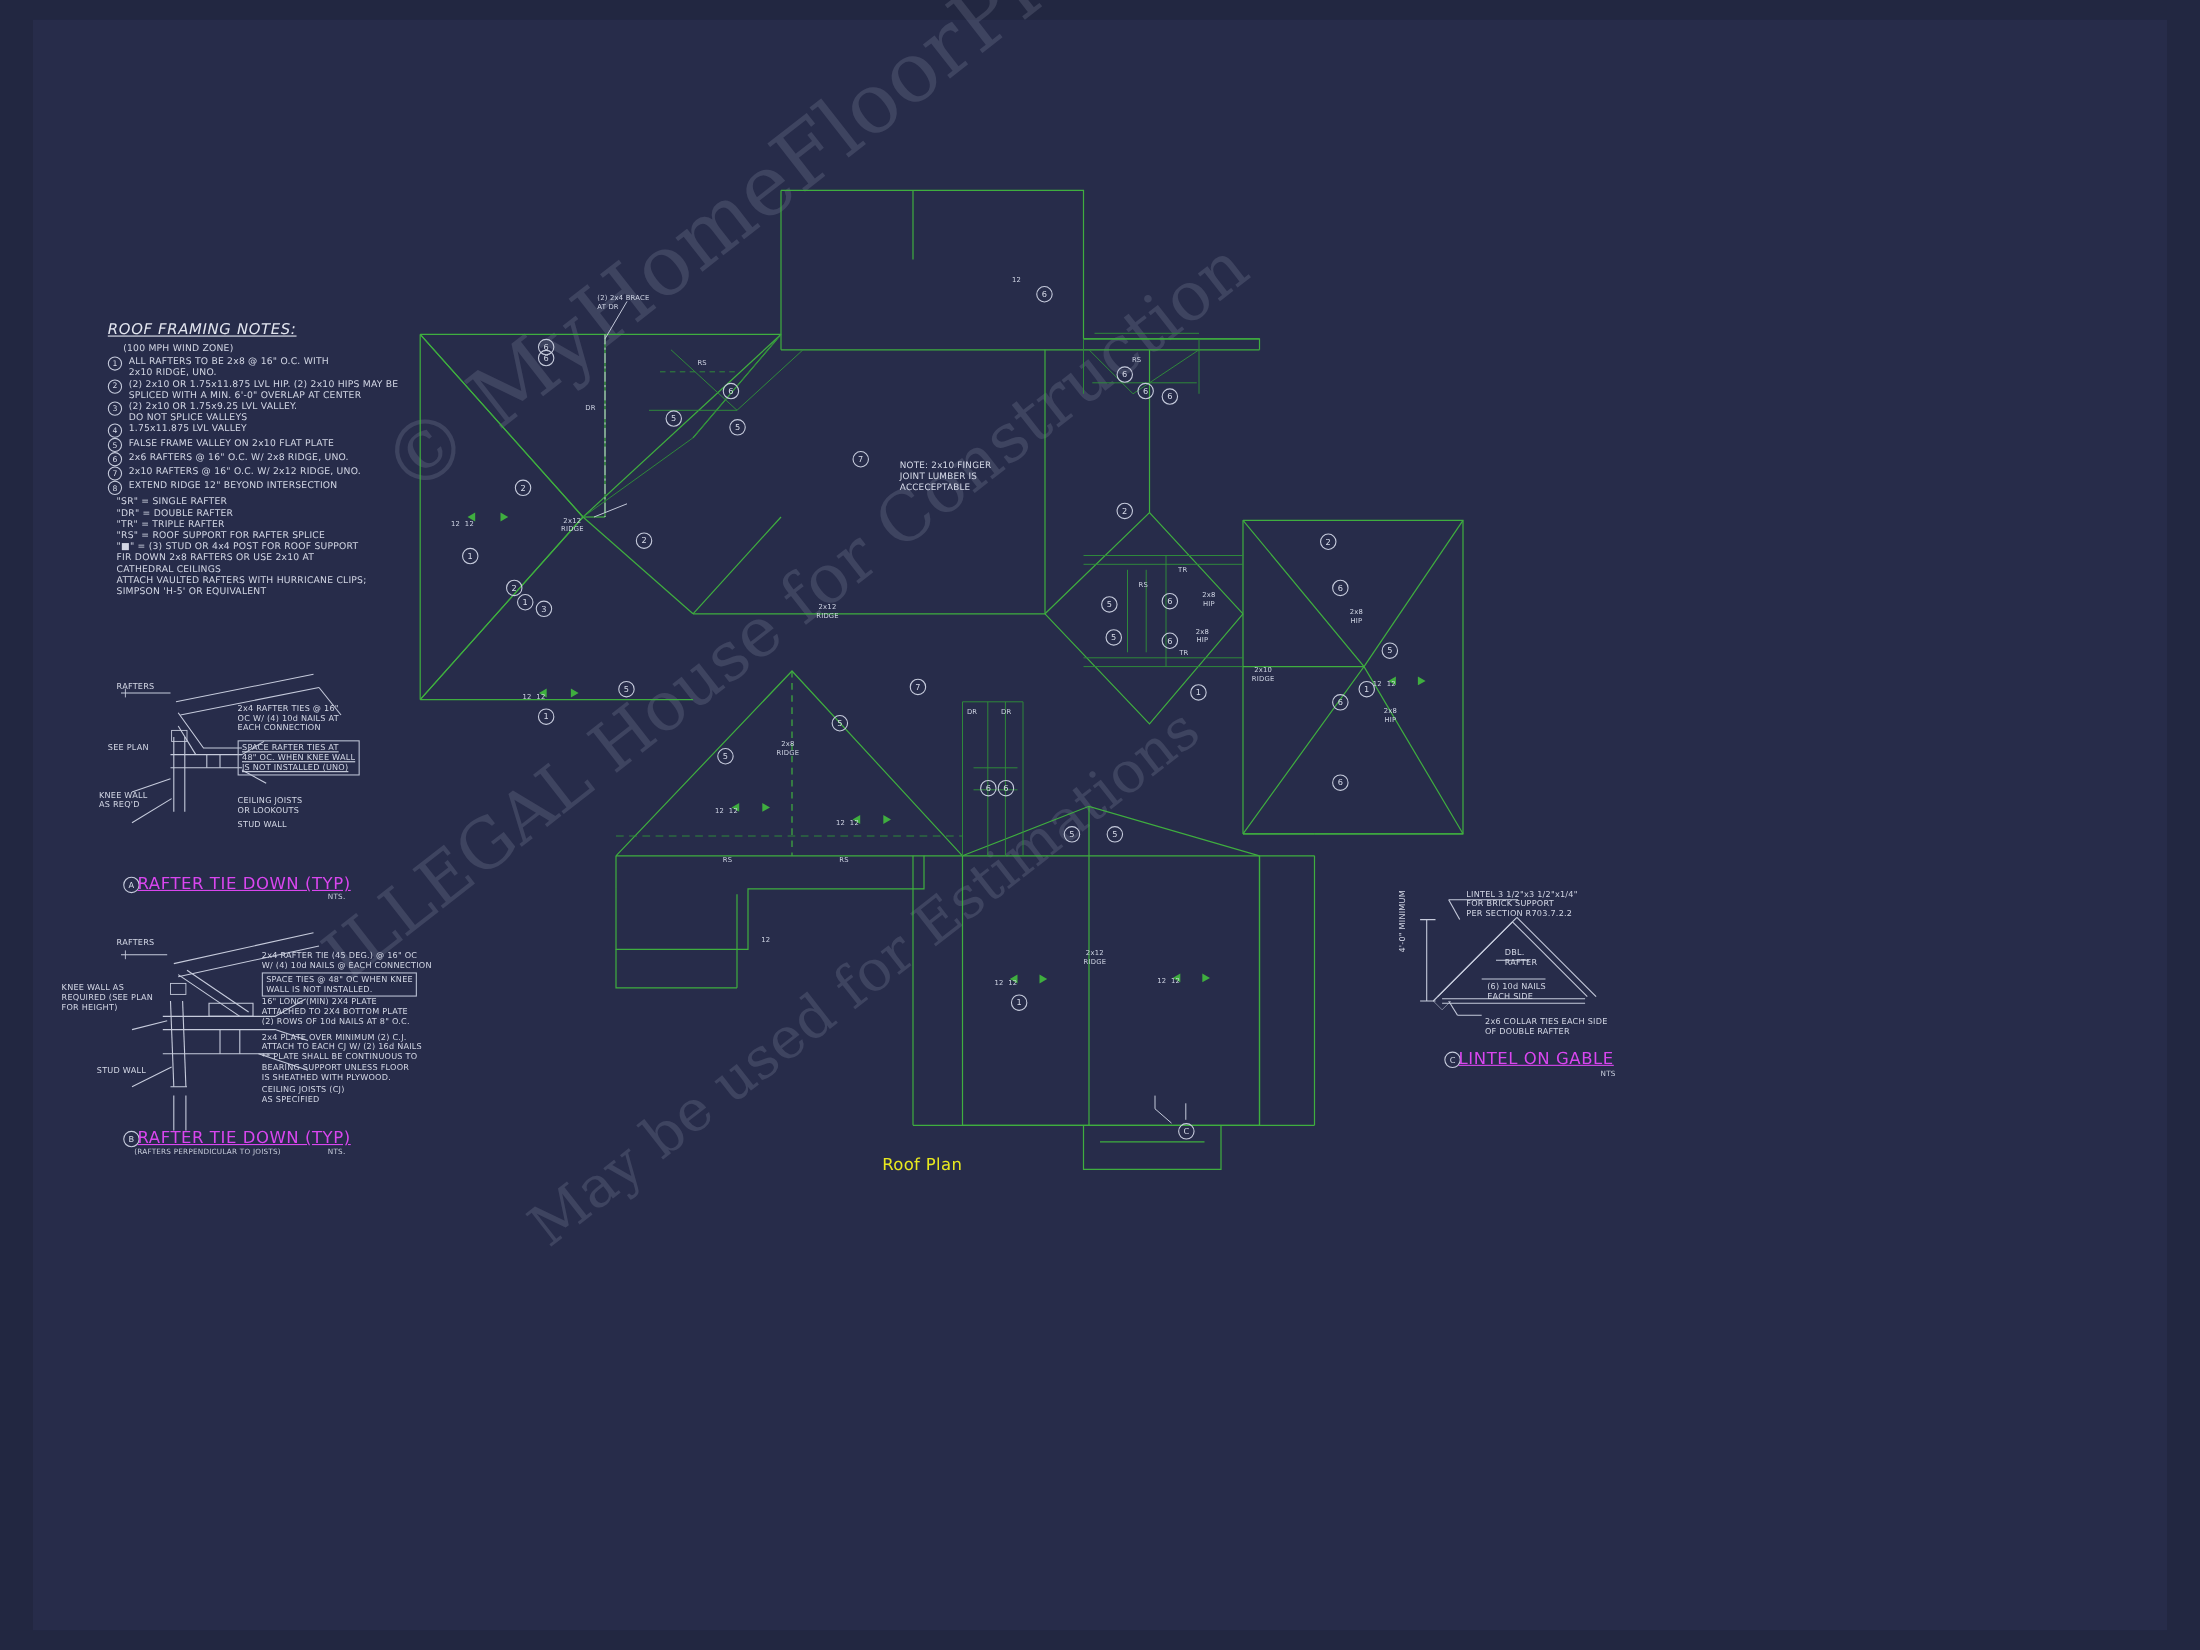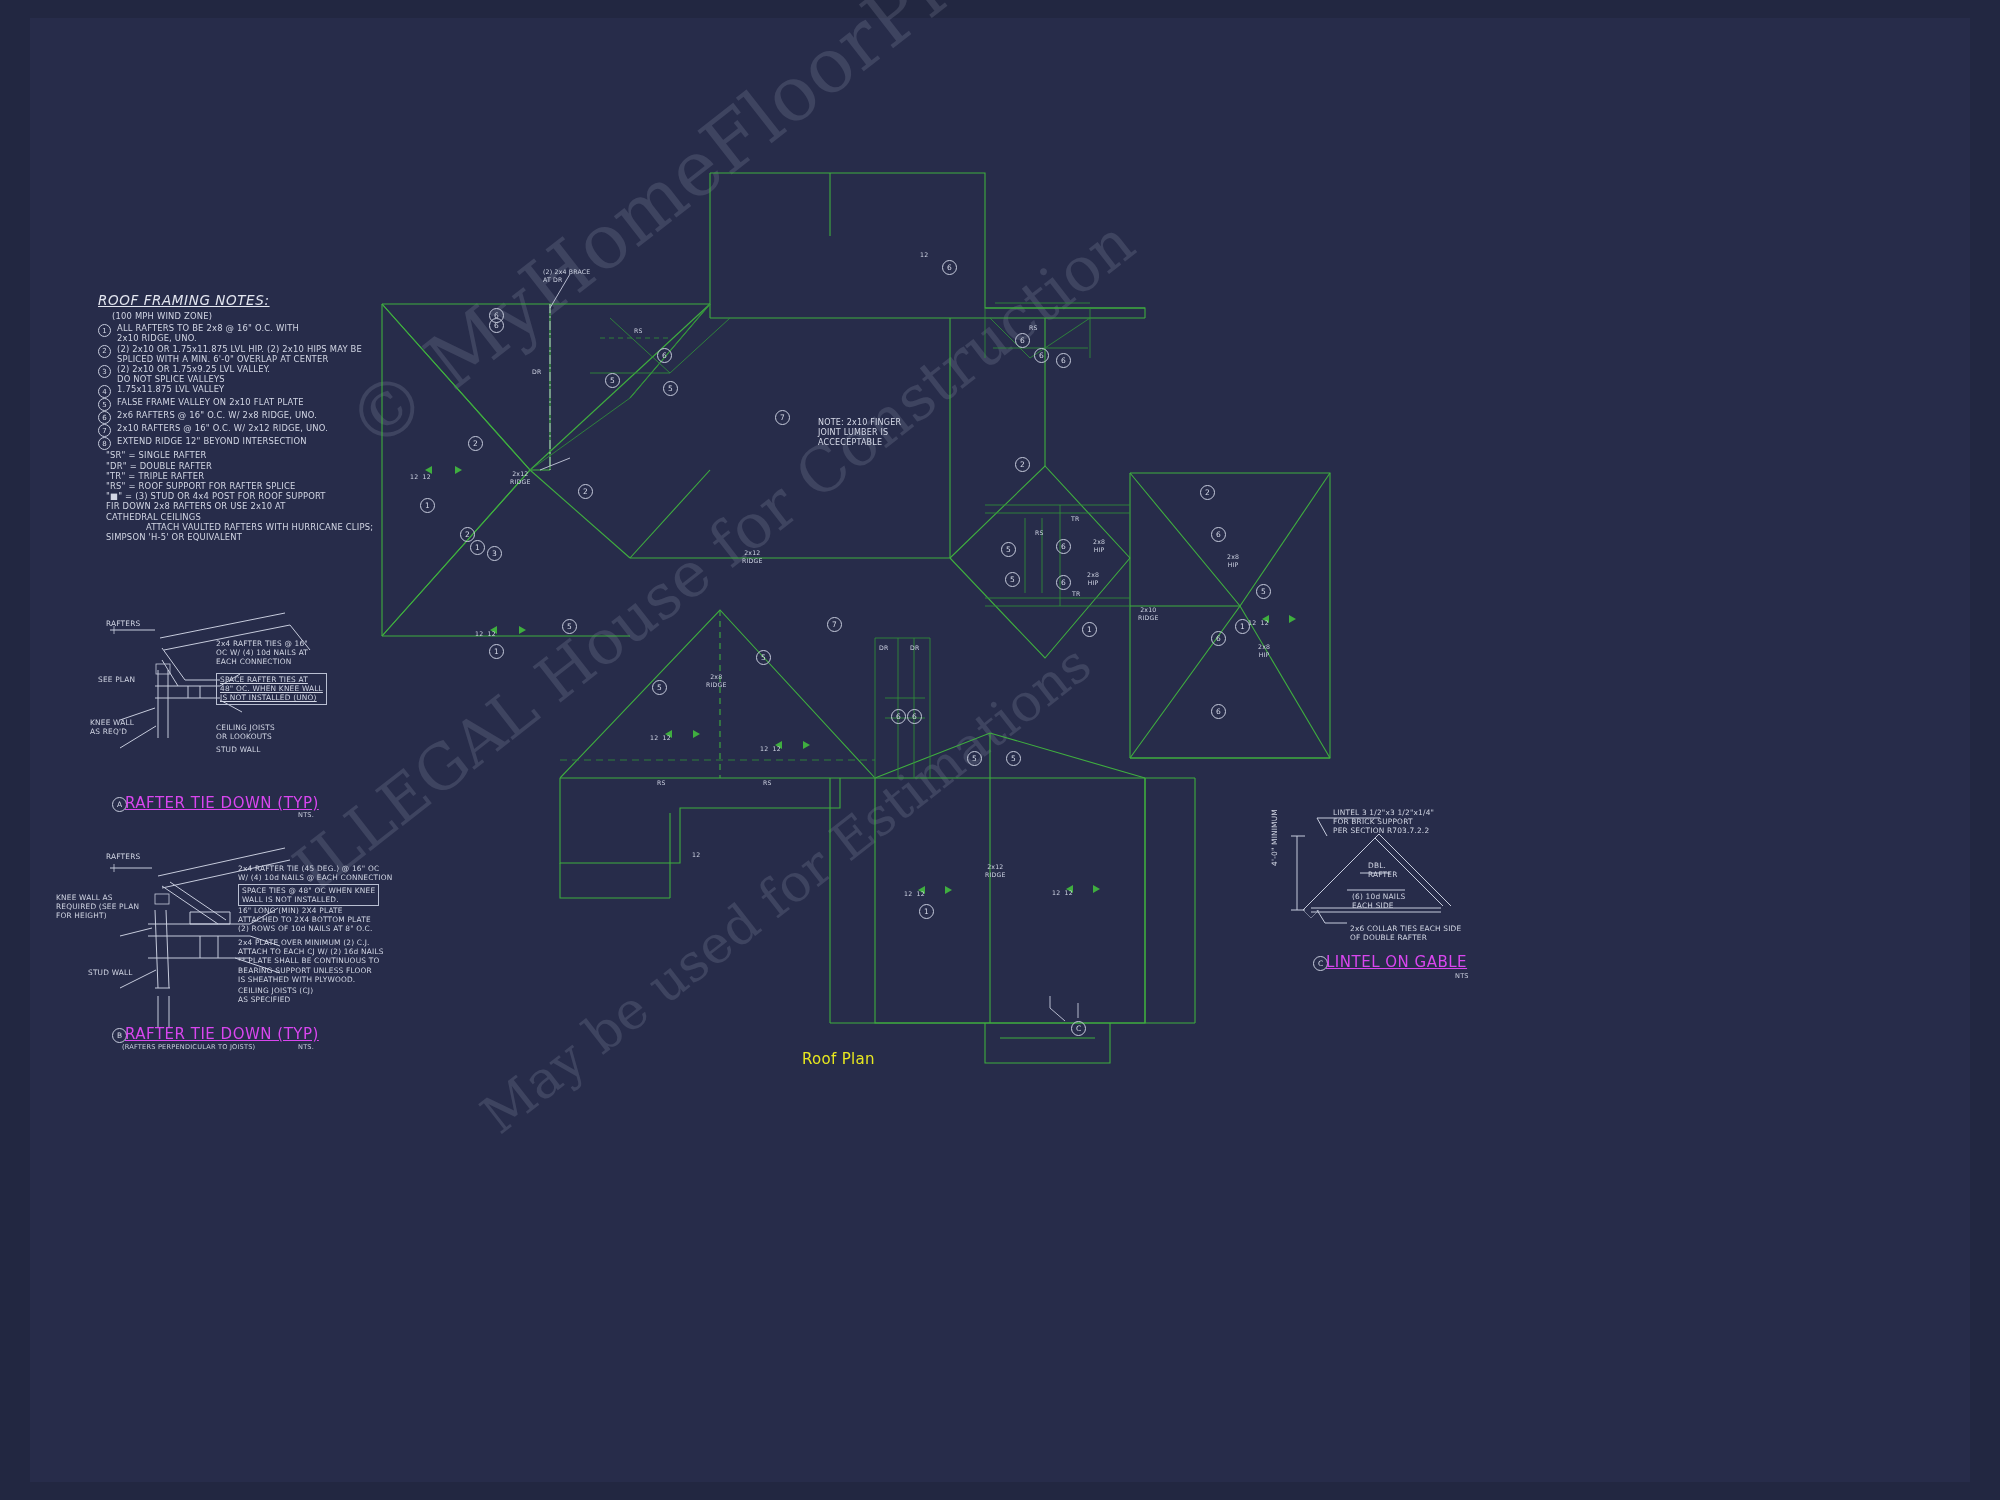--- a/index.html
+++ b/index.html
@@ -189,21 +189,21 @@
           </div>
         </div>
     <div id="notes-legend" style="position:relative;margin-top:1px;margin-left:8px;">
           <div class="txt n-line" style="position: relative;">"SR" = SINGLE RAFTER</div>
           <div class="txt n-line" style="position: relative;">"DR" = DOUBLE RAFTER</div>
           <div class="txt n-line" style="position: relative;">"TR" = TRIPLE RAFTER</div>
           <div class="txt n-line" style="position: relative;">"RS" = ROOF SUPPORT FOR RAFTER SPLICE</div>
           <div class="txt n-line" style="position: relative;">"■" = (3) STUD OR 4x4 POST FOR ROOF SUPPORT</div>
           <div class="txt n-line" style="position: relative;">FIR DOWN 2x8 RAFTERS OR USE 2x10 AT</div>
           <div class="txt n-line" style="position: relative;">CATHEDRAL CEILINGS</div>
-          <div class="txt n-line" style="position: relative; margin-left: 40px;">ATTACH VAULTED RAFTERS WITH HURRICANE CLIPS;</div>
+          <div class="txt n-line" style="position: relative;">ATTACH VAULTED RAFTERS WITH HURRICANE CLIPS;</div>
           <div class="txt n-line" style="position: relative;">SIMPSON 'H-5' OR EQUIVALENT</div>
         </div>
   </div>
 
   <svg class="abs" style="left:70px;top:590px;" width="320" height="190" viewBox="0 0 320 190">
     <g stroke="#c6cbdc" fill="none" stroke-width="1">
       <path d="M60 30 L185 5"></path>
       <path d="M64 42 L190 17"></path>
       <path d="M10 22 L55 22"></path>
       <path d="M62 40 L85 72 L120 72"></path>

